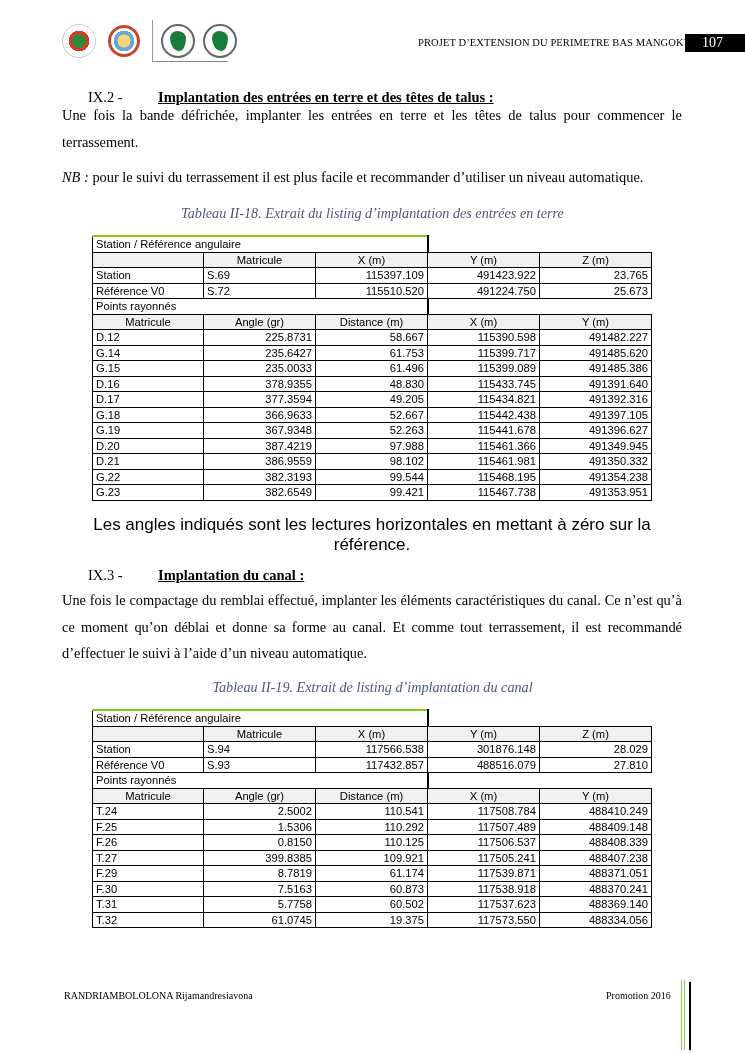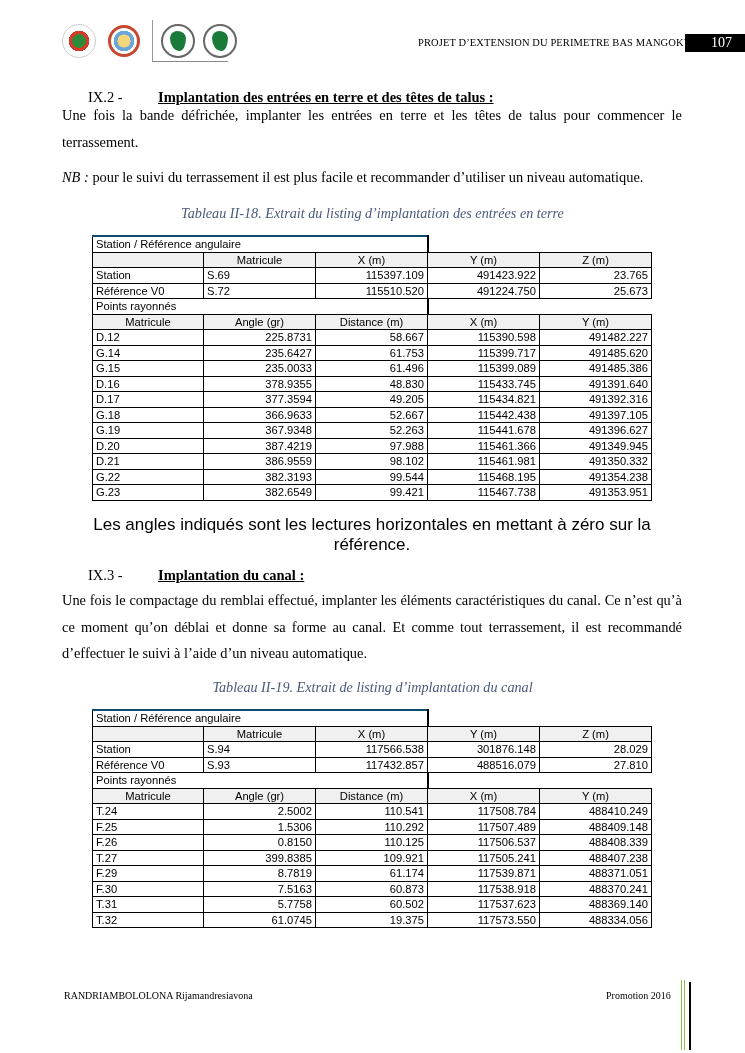--- a/index.html
+++ b/index.html
@@ -6,34 +6,34 @@
   body { width: 745px; height: 1053px; position: relative; overflow: hidden; font-family: "Liberation Serif", serif; color: #000; }
   .logos { position: absolute; left: 62px; top: 20px; height: 42px; display: flex; align-items: center; }
   .logo { display: inline-block; border-radius: 50%; position: relative; }
   .logo1 { width: 32px; height: 32px; background: radial-gradient(circle at 50% 50%, #2e8b3a 0 30%, #d63a2a 31% 45%, #fff 46%); border: 1px solid #ccc; }
   .logo2 { width: 32px; height: 32px; margin-left: 12px; background: radial-gradient(circle at 50% 50%, #f3d77a 0 35%, #6aa7d8 36% 55%, #fff 56%); border: 3px solid #c7462e; box-sizing: border-box; }
   .vsep { width: 1px; height: 42px; background: #999; margin-left: 12px; }
   .logo3, .logo4 { width: 34px; height: 34px; border: 2px solid #666; box-sizing: border-box; background: #fff; margin-left: 8px; }
   .logo3 .africa, .logo4 .africa { position: absolute; left: 7px; top: 5px; width: 16px; height: 20px; background: #1a7a3a; border-radius: 45% 55% 40% 60% / 35% 35% 65% 65%; }
   .logos-underline { position: absolute; left: 152px; top: 61px; width: 76px; height: 1px; background: #888; }
   .header-title { position: absolute; left: 418px; top: 37px; font-size: 10.5px; letter-spacing: 0.1px; }
-  .page-num { position: absolute; left: 685px; top: 34px; width: 60px; height: 18px; background: #000; color: #fff; font-size: 14px; line-height: 18px; padding-left: 26px; box-sizing: border-box; }
+  .page-num { position: absolute; left: 685px; top: 34px; width: 60px; height: 18px; background: #000; color: #fff; font-size: 14px; line-height: 18px; padding-left: 17px; box-sizing: border-box; }
   .heading { position: absolute; left: 80px; font-size: 14.5px; }
   .heading .num { display: inline-block; width: 70px; margin-left: 8px; }
   .heading .title { font-weight: bold; text-decoration: underline; }
   .para { position: absolute; left: 62px; width: 620px; font-size: 14.4px; line-height: 26.5px; text-align: justify; }
   .caption { position: absolute; left: 0; width: 745px; text-align: center; font-style: italic; color: #4a5a7a; font-size: 14.2px; }
   table.grid { position: absolute; left: 92px; border-collapse: collapse; font-family: "Liberation Sans", sans-serif; font-size: 11.2px; table-layout: fixed; }
   table.grid td { border: 1px solid #000; padding: 0 3px; height: 14.5px; line-height: 14px; white-space: nowrap; overflow: hidden; }
   table.grid td.r { text-align: right; }
   table.grid td.c { text-align: center; }
   table.grid td.hd { background: #f0f0f0; }
   table.grid td.empty { border: none; }
   table.grid td.thickr { border-right: 2px solid #000; }
-  table.grid td.thickt { border-top: 2px solid #0c4a6e; }
+  table.grid td.thickt { border-top: 2px solid #84cc16; }
   .note { position: absolute; left: 92px; width: 560px; text-align: center; font-family: "Liberation Sans", sans-serif; font-size: 17px; }
   .footer-left { position: absolute; left: 64px; top: 990px; font-size: 10px; }
   .footer-right { position: absolute; left: 606px; top: 990px; font-size: 10px; }
   .footer-bar-g1 { position: absolute; left: 681px; top: 980px; width: 1px; height: 70px; background: #8bc34a; }
   .footer-bar-g2 { position: absolute; left: 684px; top: 980px; width: 1px; height: 70px; background: #8bc34a; }
   .footer-bar-k { position: absolute; left: 689px; top: 982px; width: 1.5px; height: 68px; background: #000; }
 </style>
 </head>
 <body>
 

